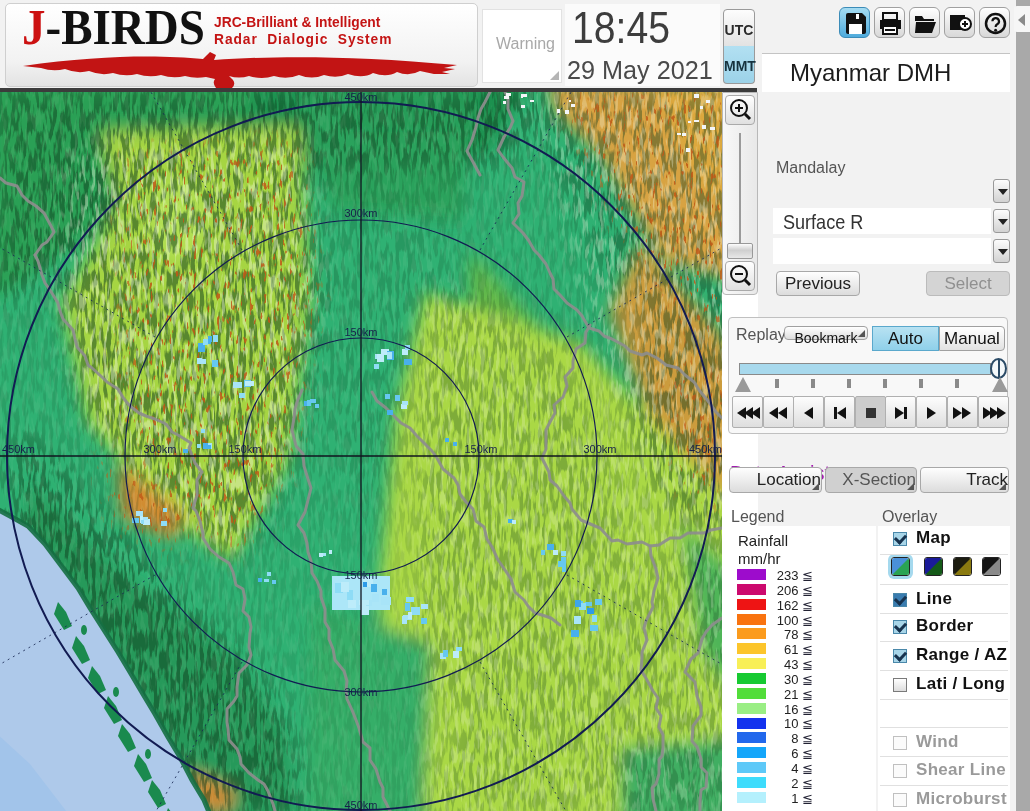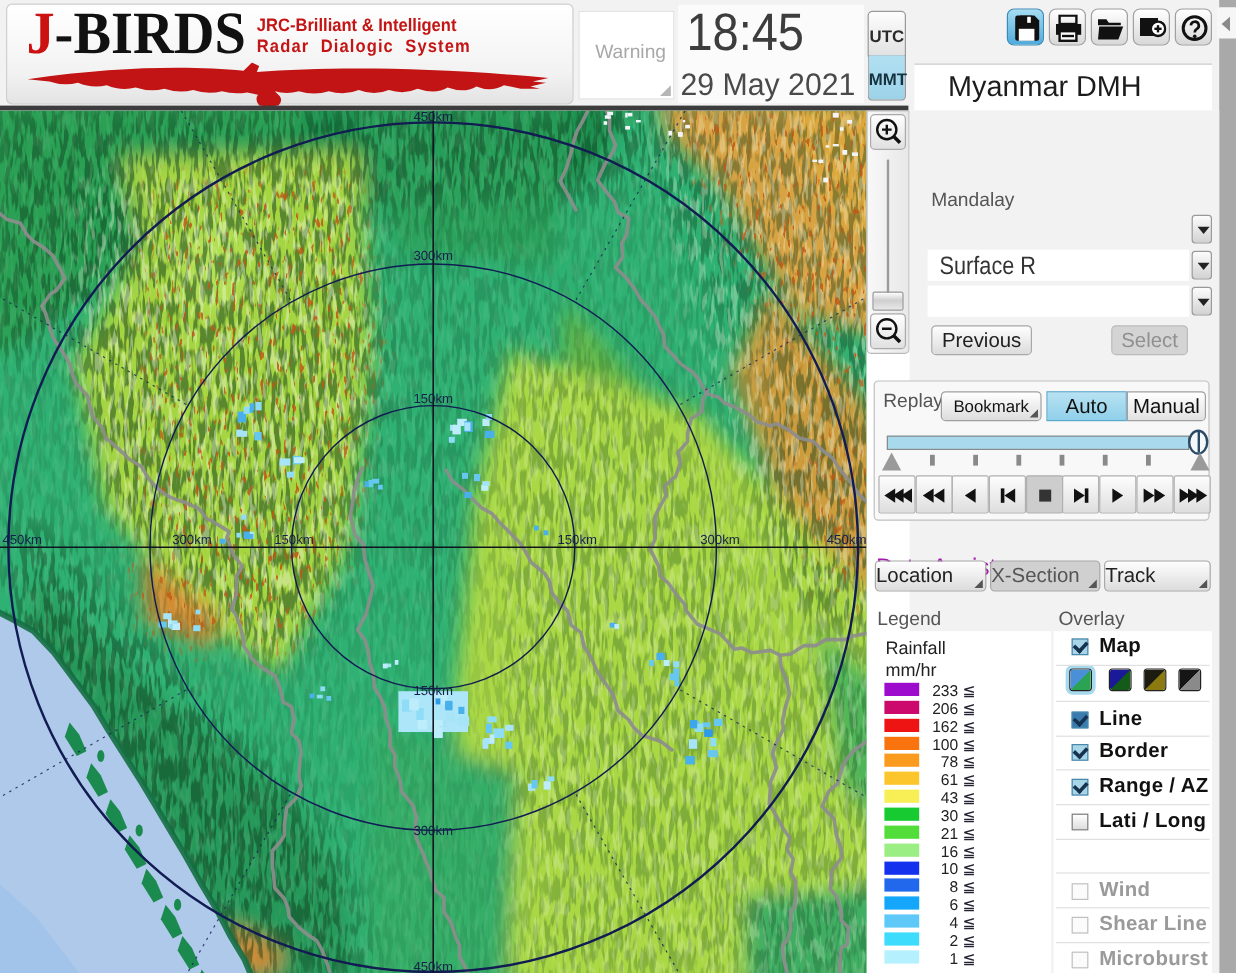--- a/index.html
+++ b/index.html
@@ -47,38 +47,38 @@
 #rangebox .rval{position:absolute;right:8px;top:17px;font-size:29px;color:#111}
 #sellab{position:absolute;left:776px;top:159px;font-size:16px;color:#555}
 .selrow{position:absolute;left:773px;width:218px;height:26px;background:#fff}
 .selrow span{position:absolute;left:10px;top:2px;font-size:21px;color:#333;transform:scaleX(0.86);transform-origin:left top}
 .drop{position:absolute;left:993px;width:17px;height:24px;background:linear-gradient(#fcfcfc,#d2d2d2);border:1px solid #999;border-radius:3px}
 .drop:before{content:"";position:absolute;left:4px;top:9px;width:0;height:0;border-left:5px solid transparent;border-right:5px solid transparent;border-top:6px solid #222}
 #sel1{top:178px}#sel2{top:208px}#sel3{top:238px}
 #dr1{top:179px}#dr2{top:209px}#dr3{top:239px}
 .pbtn{position:absolute;top:271px;height:25px;border:1px solid #a8a8a8;border-radius:4px;background:linear-gradient(#fefefe,#dcdcdc);font-size:17px;color:#222;text-align:center;line-height:23px}
 #prevbtn{left:776px;width:84px}
-#selbtn{left:926px;width:64px;background:#d4d4d4;color:#909090;border-color:#bbb}
+#selbtn{left:926px;width:84px;background:#d4d4d4;color:#909090;border-color:#bbb}
 
 #replaybox{position:absolute;left:728px;top:317px;width:280px;height:117px;background:#f8f8f8;border:1px solid #c0c0c0;border-radius:4px}
 #replaylab{position:absolute;left:7px;top:8px;font-size:16px;color:#555}
-#bookmark{position:absolute;left:55px;top:8px;width:84px;height:25px;background:linear-gradient(#fff,#ddd);border:1px solid #a0a0a0;border-radius:4px;font-size:14px;text-align:center;line-height:23px;color:#111}
+#bookmark{position:absolute;left:55px;top:8px;width:84px;height:14px;background:linear-gradient(#fff,#ddd);border:1px solid #a0a0a0;border-radius:4px;font-size:14px;text-align:center;line-height:23px;color:#111}
 #bookmark .corner,#loc .corner,#xsec .corner,#track .corner{position:absolute;right:2px;bottom:2px;width:0;height:0;border-left:7px solid transparent;border-bottom:7px solid #555}
 #autob{position:absolute;left:143px;top:8px;width:67px;height:25px;background:linear-gradient(#b8e2f2,#8fd0ea);border:1px solid #5aa8cc;font-size:17px;text-align:center;line-height:23px;color:#111}
 #manualb{position:absolute;left:210px;top:8px;width:66px;height:25px;background:linear-gradient(#fff,#e2e2e2);border:1px solid #a0a0a0;border-radius:0 4px 4px 0;font-size:17px;text-align:center;line-height:23px;color:#111}
 #pbar{position:absolute;left:10px;top:45px;width:252px;height:12px;background:#a8d9ed;border:1px solid #8a8a8a}
 #pthumb{position:absolute;left:261px;top:40px;width:17px;height:21px;background:#f4f8fa;border:2px solid #2a4a66;border-radius:50%}
 #pthumb:before{content:"";position:absolute;left:6px;top:0px;width:2px;height:17px;background:#2a4a66}
 .tick{position:absolute;top:61px;width:4px;height:9px;background:#8a8a8a}
 .tri{position:absolute;top:59px;width:0;height:0;border-left:8px solid transparent;border-right:8px solid transparent;border-bottom:15px solid #9a9a9a}
 .pb{position:absolute;top:78px;width:31px;height:32px;background:linear-gradient(#fdfdfd,#dedede);border:1px solid #b0b0b0;border-radius:2px}
 .pb svg{position:absolute;left:3px;top:6px}
 
 #dalab{position:absolute;left:730px;top:462px;font-size:20px;color:#a21caf}
-.dabtn{position:absolute;top:467px;height:26px;border:1px solid #a8a8a8;border-radius:4px;background:linear-gradient(#fefefe,#dcdcdc);font-size:17px;color:#222;text-align:left;line-height:24px}
+.dabtn{position:absolute;top:467px;height:26px;border:1px solid #a8a8a8;border-radius:4px;background:linear-gradient(#fefefe,#dcdcdc);font-size:17px;color:#222;text-align:right;line-height:24px}
 #loc{left:729px;width:93px}
 #xsec{left:825px;width:92px;background:#d0d0d0;color:#555}
 #track{left:920px;width:89px}
 
 #leglab{position:absolute;left:731px;top:508px;font-size:16px;color:#555}
 #legbox{position:absolute;left:727px;top:526px;width:149px;height:285px;background:#fff}
 #legbox .t1{position:absolute;left:11px;top:6px;font-size:15px;color:#222}
 #legbox .t2{position:absolute;left:11px;top:24px;font-size:15px;color:#222}
 .sw{position:absolute;left:10px;width:29px;height:11px}
 .swv{position:absolute;width:58px;text-align:right;font-size:13px;color:#222}

